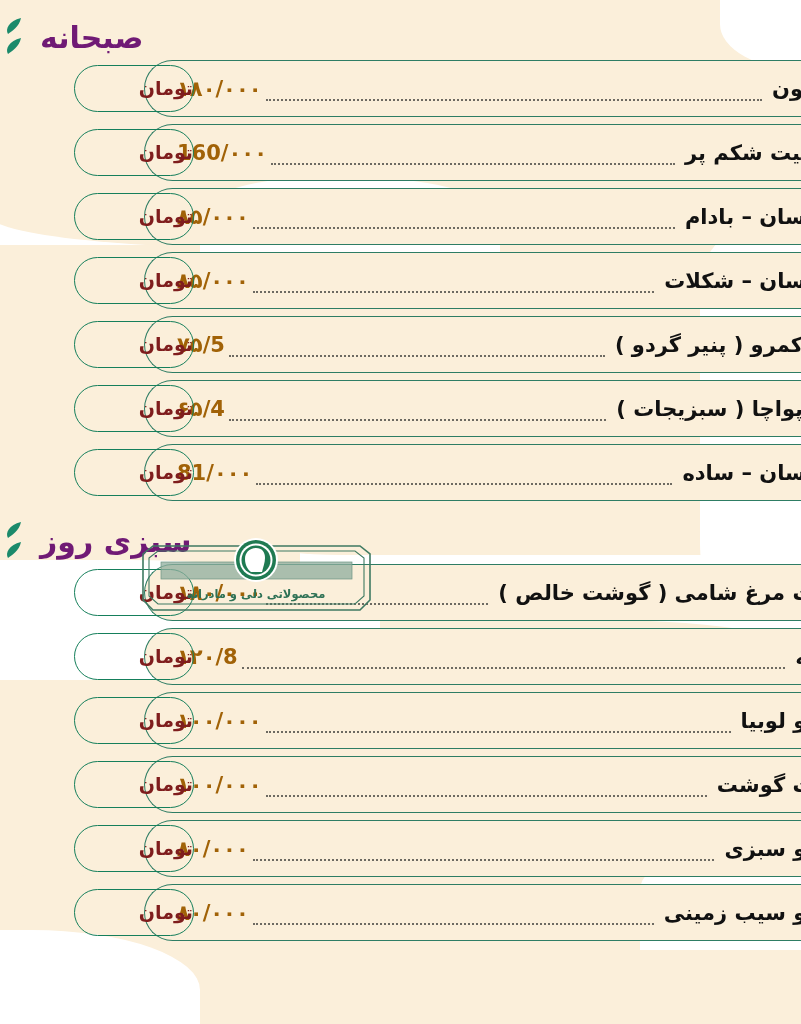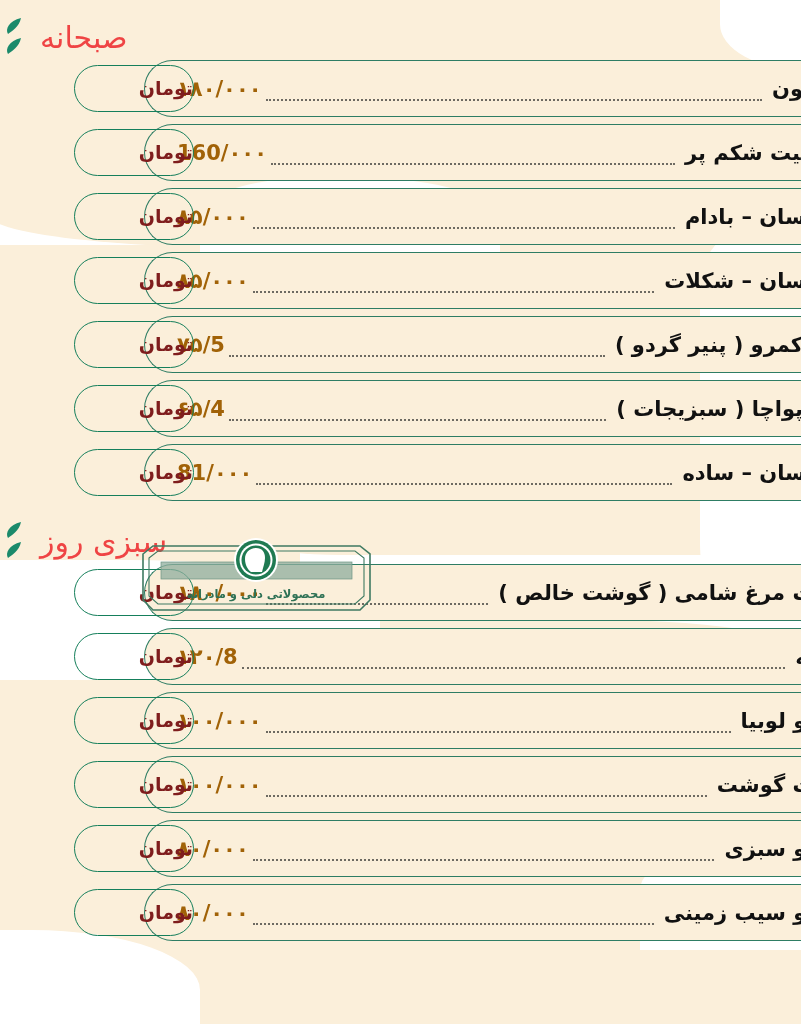--- a/index.html
+++ b/index.html
@@ -93,22 +93,22 @@
   .page { position:relative; z-index:3; width:801px; height:1024px; }
 
   .section-header {
     display:flex; align-items:center; justify-content:flex-end;
     gap:14px;
     padding-right:74px;
     direction:rtl;
   }
   .section-title {
     font-family:"DejaVu Sans", sans-serif;
-    font-size:30px; font-weight:normal;
-    color:#ef4444;
+    font-size:30px; font-weight:bold;
+    color:#701a75;
     letter-spacing:0px;
   }
   .leaf-pair { width:26px; height:46px; flex:none; }
 
   
   .rows { direction:rtl; }
 
   .row {
     position:relative;
     height:57px;

